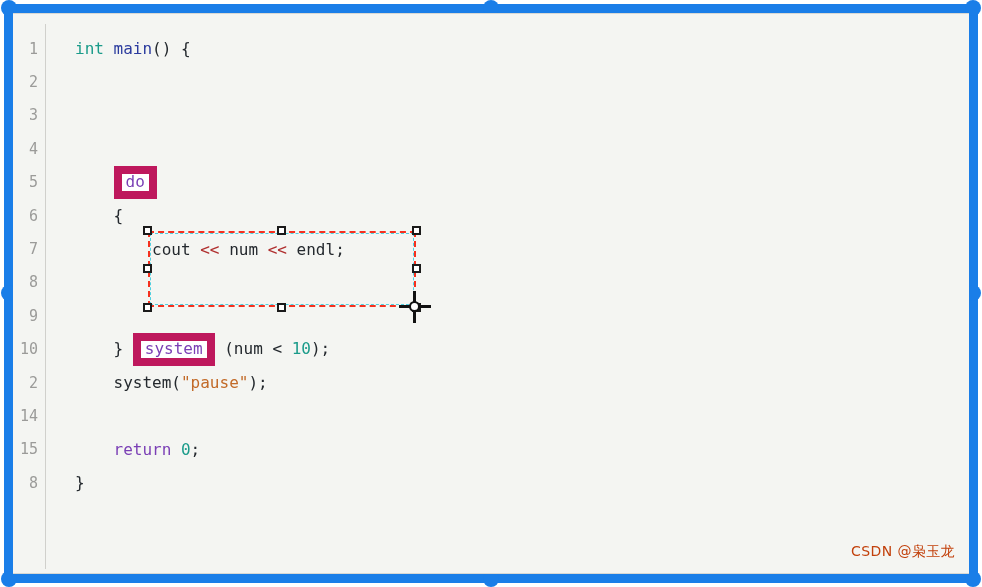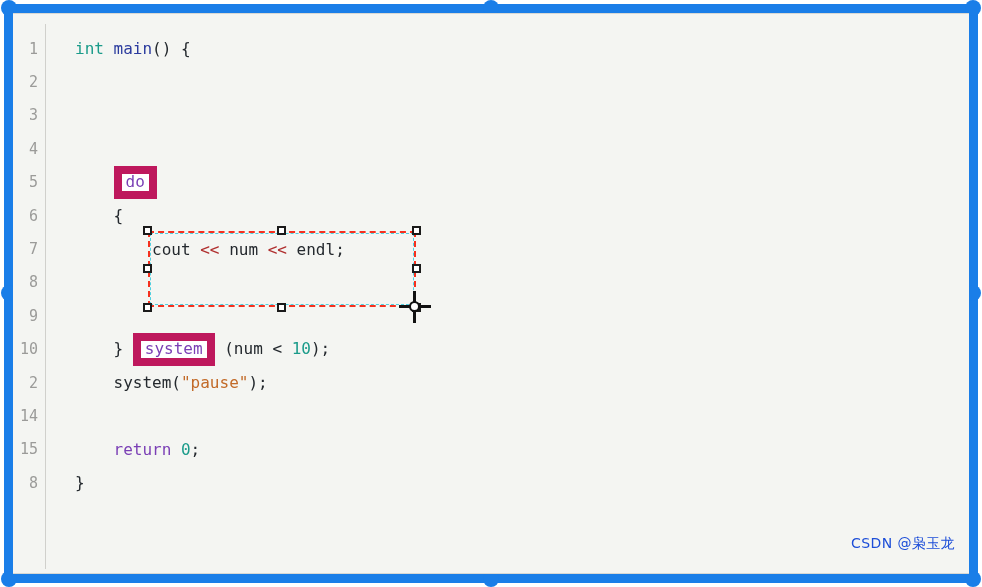--- a/index.html
+++ b/index.html
@@ -156,22 +156,22 @@
     position: absolute; left: 10px; top: 10px;
     width: 11px; height: 11px;
     border: 2px solid #111111;
     border-radius: 50%;
     background: #ffffff;
   }
 
   
   #watermark {
     position: absolute;
-    right: 14px; bottom: 20px;
-    color: #1d4ed8;
+    right: 14px; bottom: 12px;
+    color: #c2410c;
     font-size: 14px;
     font-family: "DejaVu Sans", sans-serif;
     letter-spacing: 0.4px;
     user-select: none;
   }
 </style>
 </head>
 <body>
 
 <div id="image-selection-frame">

